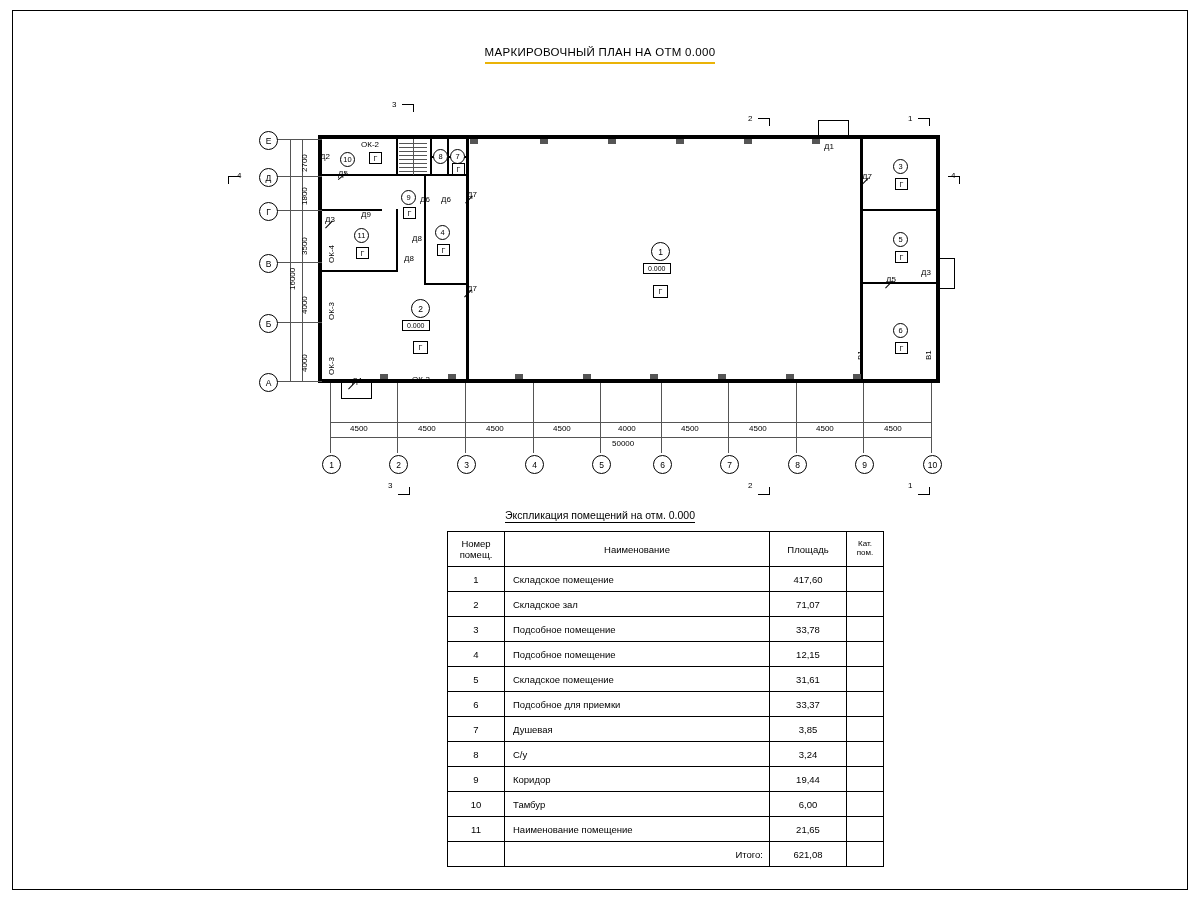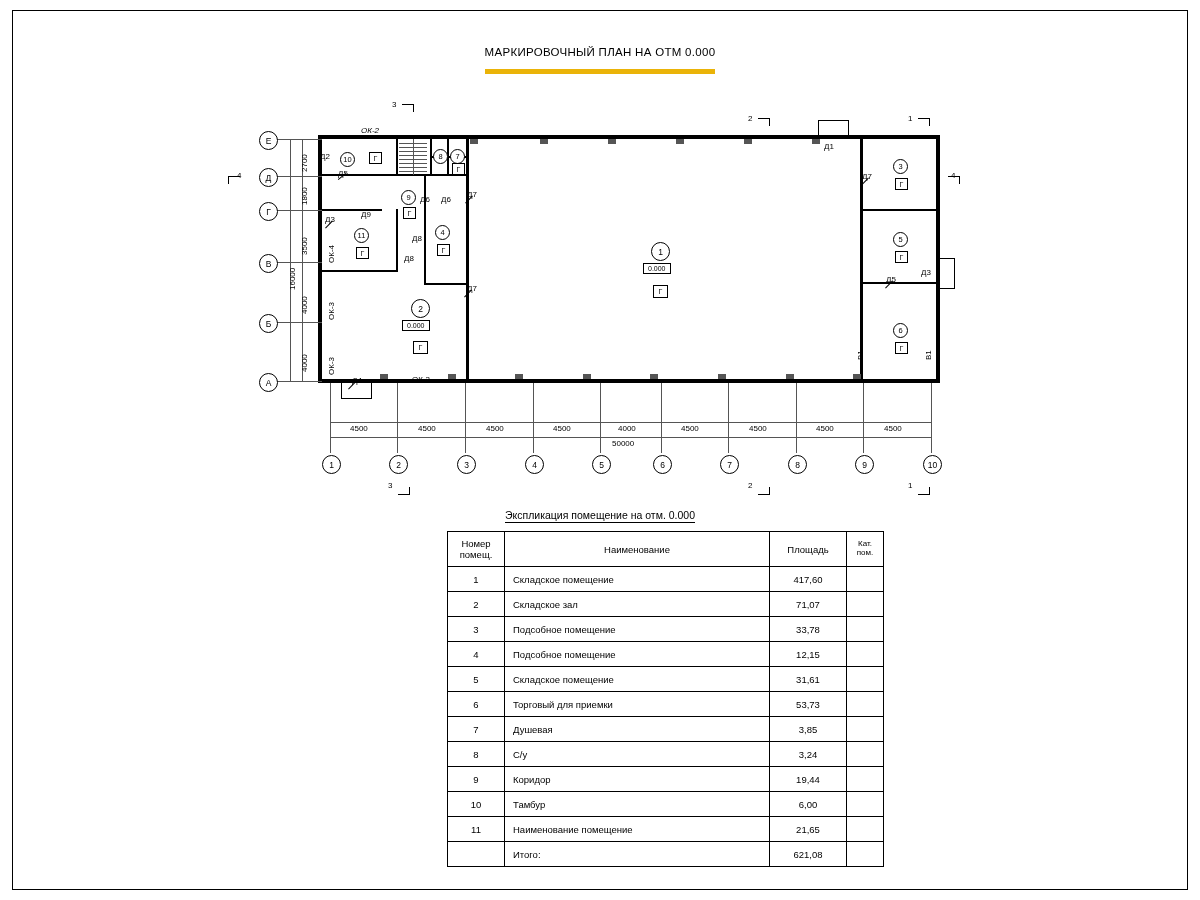--- a/index.html
+++ b/index.html
@@ -1,20 +1,20 @@
 <!DOCTYPE html>
 <html><head>
 <meta charset="utf-8">
 <style>
   html,body{margin:0;padding:0;background:#fff;}
   body{width:1200px;height:900px;font-family:"Liberation Sans",sans-serif;color:#000;position:relative;overflow:hidden;}
   #sheet{position:absolute;left:0;top:0;width:1200px;height:900px;}
   .frame{position:absolute;left:12px;top:10px;width:1176px;height:880px;border:1.5px solid #000;box-sizing:border-box;}
   .title{position:absolute;left:0;right:0;top:46px;text-align:center;font-size:11.5px;letter-spacing:.3px;}
-  .title span{border-bottom:5px solid #eab308;padding-bottom:11px;}
+  .title span{border-bottom:2px solid #eab308;padding-bottom:4px;}
   .exp-title{position:absolute;left:0;right:0;top:509px;text-align:center;font-size:10.5px;}
   .exp-title span{border-bottom:1px solid #000;padding-bottom:1px;}
 
   
   .plan{position:absolute;left:0;top:0;width:1200px;height:520px;}
   .wall{position:absolute;background:#000;}
   .thin{position:absolute;background:#000;}
   .hair{position:absolute;background:#555;}
   .dim{position:absolute;font-size:8px;color:#000;white-space:nowrap;}
   .vdim{position:absolute;font-size:8px;color:#000;white-space:nowrap;transform-origin:0 0;transform:rotate(-90deg);}
@@ -27,21 +27,21 @@
   .lvlbox{position:absolute;border:1px solid #000;background:#fff;font-size:7px;padding:1px 4px;}
 
   
   table.exp{position:absolute;left:447px;top:531px;border-collapse:collapse;font-size:9.5px;}
   table.exp td,table.exp th{border:1px solid #000;padding:0;height:24px;font-weight:normal;}
   table.exp th{height:34px;}
   .c-num{width:56px;text-align:center;}
   .c-name{width:250px;text-align:left;padding-left:8px !important;}
   .c-area{width:76px;text-align:center;}
   .c-cat{width:36px;text-align:center;font-size:8px;line-height:1.1;}
-  .totlabel{text-align:left;padding-right:6px !important;}
+  .totlabel{text-align:right;padding-right:6px !important;}
 </style>
 </head>
 <body>
 
 <div id="sheet">
   <div class="frame"></div>
 
   <div class="title"><span>МАРКИРОВОЧНЫЙ ПЛАН НА ОТМ 0.000</span></div>
 
   <div class="plan">
@@ -188,21 +188,21 @@
     <div class="thin" style="left:409px;top:487px;width:1px;height:8px;"></div>
 
     <div class="lbl" style="left:748px;top:481px;">2</div>
     <div class="thin" style="left:758px;top:494px;width:12px;height:1px;"></div>
     <div class="thin" style="left:769px;top:487px;width:1px;height:8px;"></div>
 
     <div class="lbl" style="left:908px;top:481px;">1</div>
     <div class="thin" style="left:918px;top:494px;width:12px;height:1px;"></div>
     <div class="thin" style="left:929px;top:487px;width:1px;height:8px;"></div>
 
-    <div class="lbl" style="left:361px;top:126px;font-style:italic;">ОК-2</div>
+    <div class="lbl" style="left:361px;top:140px;">ОК-2</div>
     <div class="vlbl" style="left:327px;top:320px;">ОК-3</div>
     <div class="vlbl" style="left:327px;top:375px;">ОК-3</div>
     <div class="lbl" style="left:412px;top:375px;">ОК-3</div>
     <div class="vlbl" style="left:327px;top:263px;">ОК-4</div>
 
     <div class="lbl" style="left:320px;top:152px;">Д2</div>
     <div class="lbl" style="left:338px;top:169px;">Д5</div>
     <div class="thin" style="left:337px;top:176px;width:10px;height:1px;transform:rotate(-40deg);"></div>
     <div class="lbl" style="left:325px;top:215px;">Д3</div>
     <div class="thin" style="left:324px;top:224px;width:10px;height:1px;transform:rotate(-45deg);"></div>
@@ -248,21 +248,21 @@
     <div class="box" style="left:452px;top:163px;width:11px;height:10px;">Г</div>
     <div class="circ t" style="left:433px;top:149px;">8</div>
     <div class="circ t" style="left:401px;top:190px;">9</div>
     <div class="box" style="left:403px;top:207px;width:11px;height:10px;">Г</div>
     <div class="circ t" style="left:340px;top:152px;">10</div>
     <div class="circ t" style="left:354px;top:228px;">11</div>
     <div class="box" style="left:356px;top:247px;width:11px;height:10px;">Г</div>
     <div class="box" style="left:369px;top:152px;width:11px;height:10px;">Г</div>
   </div>
 
-  <div class="exp-title"><span>Экспликация помещение на отм. 0.000</span></div>
+  <div class="exp-title"><span>Экспликация помещений на отм. 0.000</span></div>
 
   <table class="exp">
     <thead>
       <tr>
         <th class="c-num">
           <div>Номер</div>
           <div>помещ.</div>
         </th>
         <th class="c-name" style="text-align:center;padding-left:0 !important;">Наименование</th>
         <th class="c-area">Площадь</th>
@@ -298,22 +298,22 @@
           <td class="c-cat"></td>
         </tr>
       <tr>
           <td class="c-num">5</td>
           <td class="c-name">Складское помещение</td>
           <td class="c-area">31,61</td>
           <td class="c-cat"></td>
         </tr>
       <tr>
           <td class="c-num">6</td>
-          <td class="c-name">Торговый для приемки</td>
-          <td class="c-area">53,73</td>
+          <td class="c-name">Подсобное для приемки</td>
+          <td class="c-area">33,37</td>
           <td class="c-cat"></td>
         </tr>
       <tr>
           <td class="c-num">7</td>
           <td class="c-name">Душевая</td>
           <td class="c-area">3,85</td>
           <td class="c-cat"></td>
         </tr>
       <tr>
           <td class="c-num">8</td>

